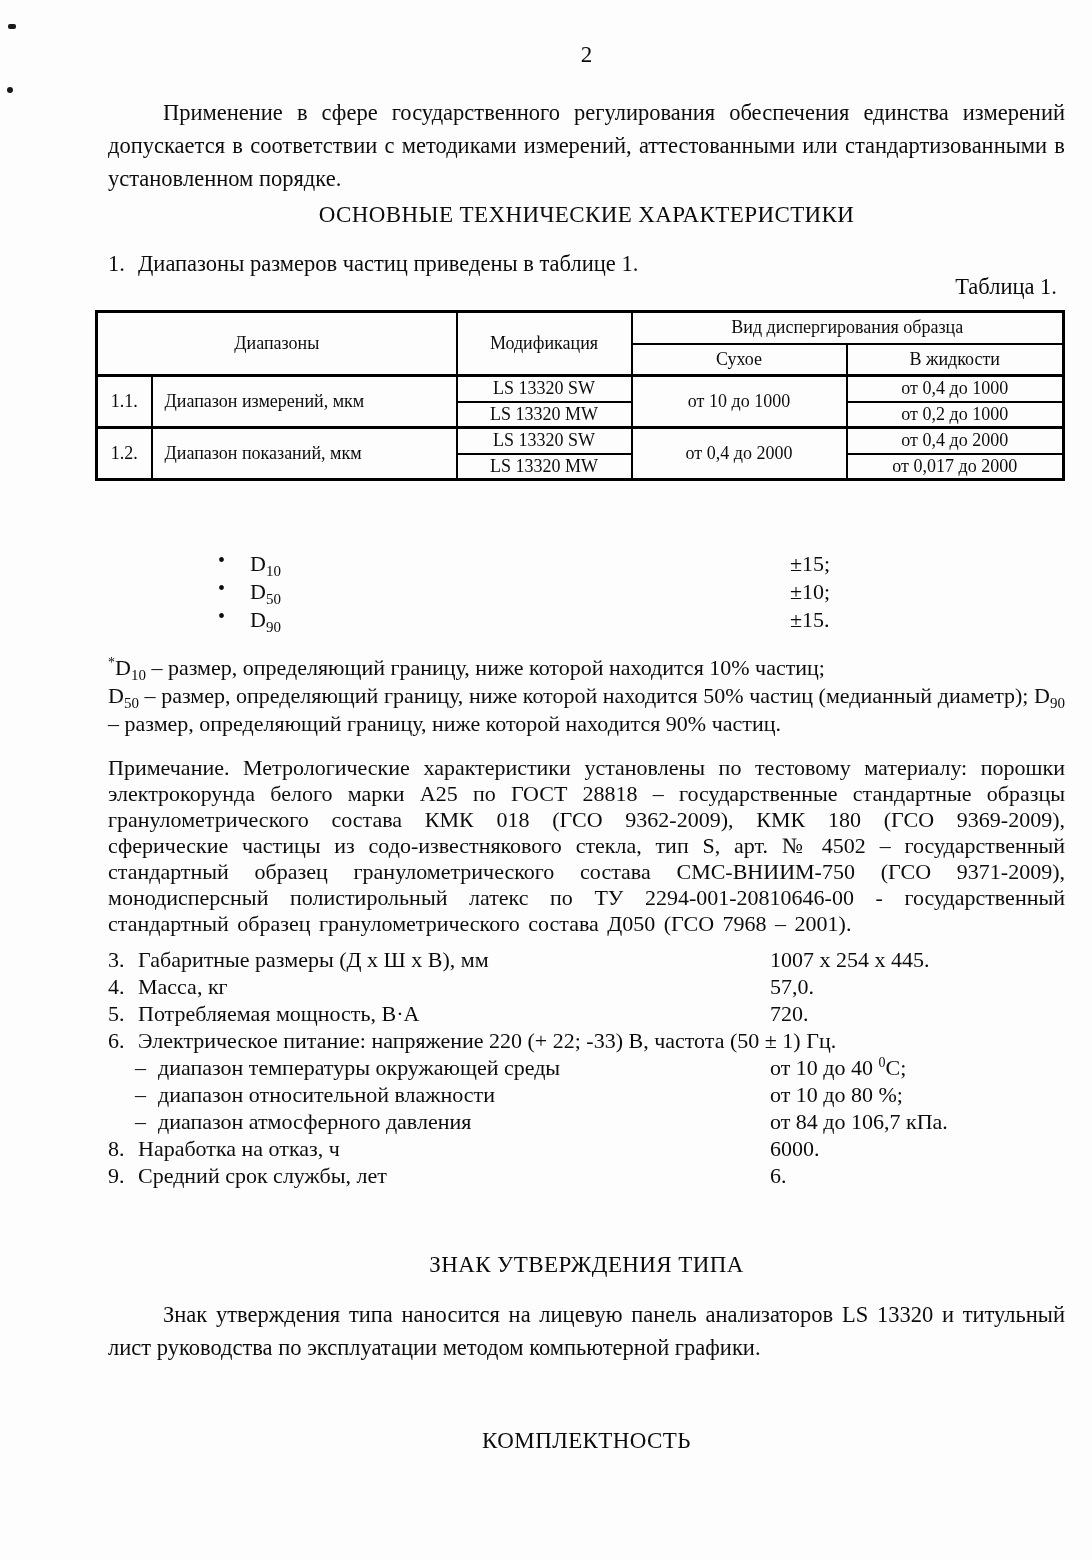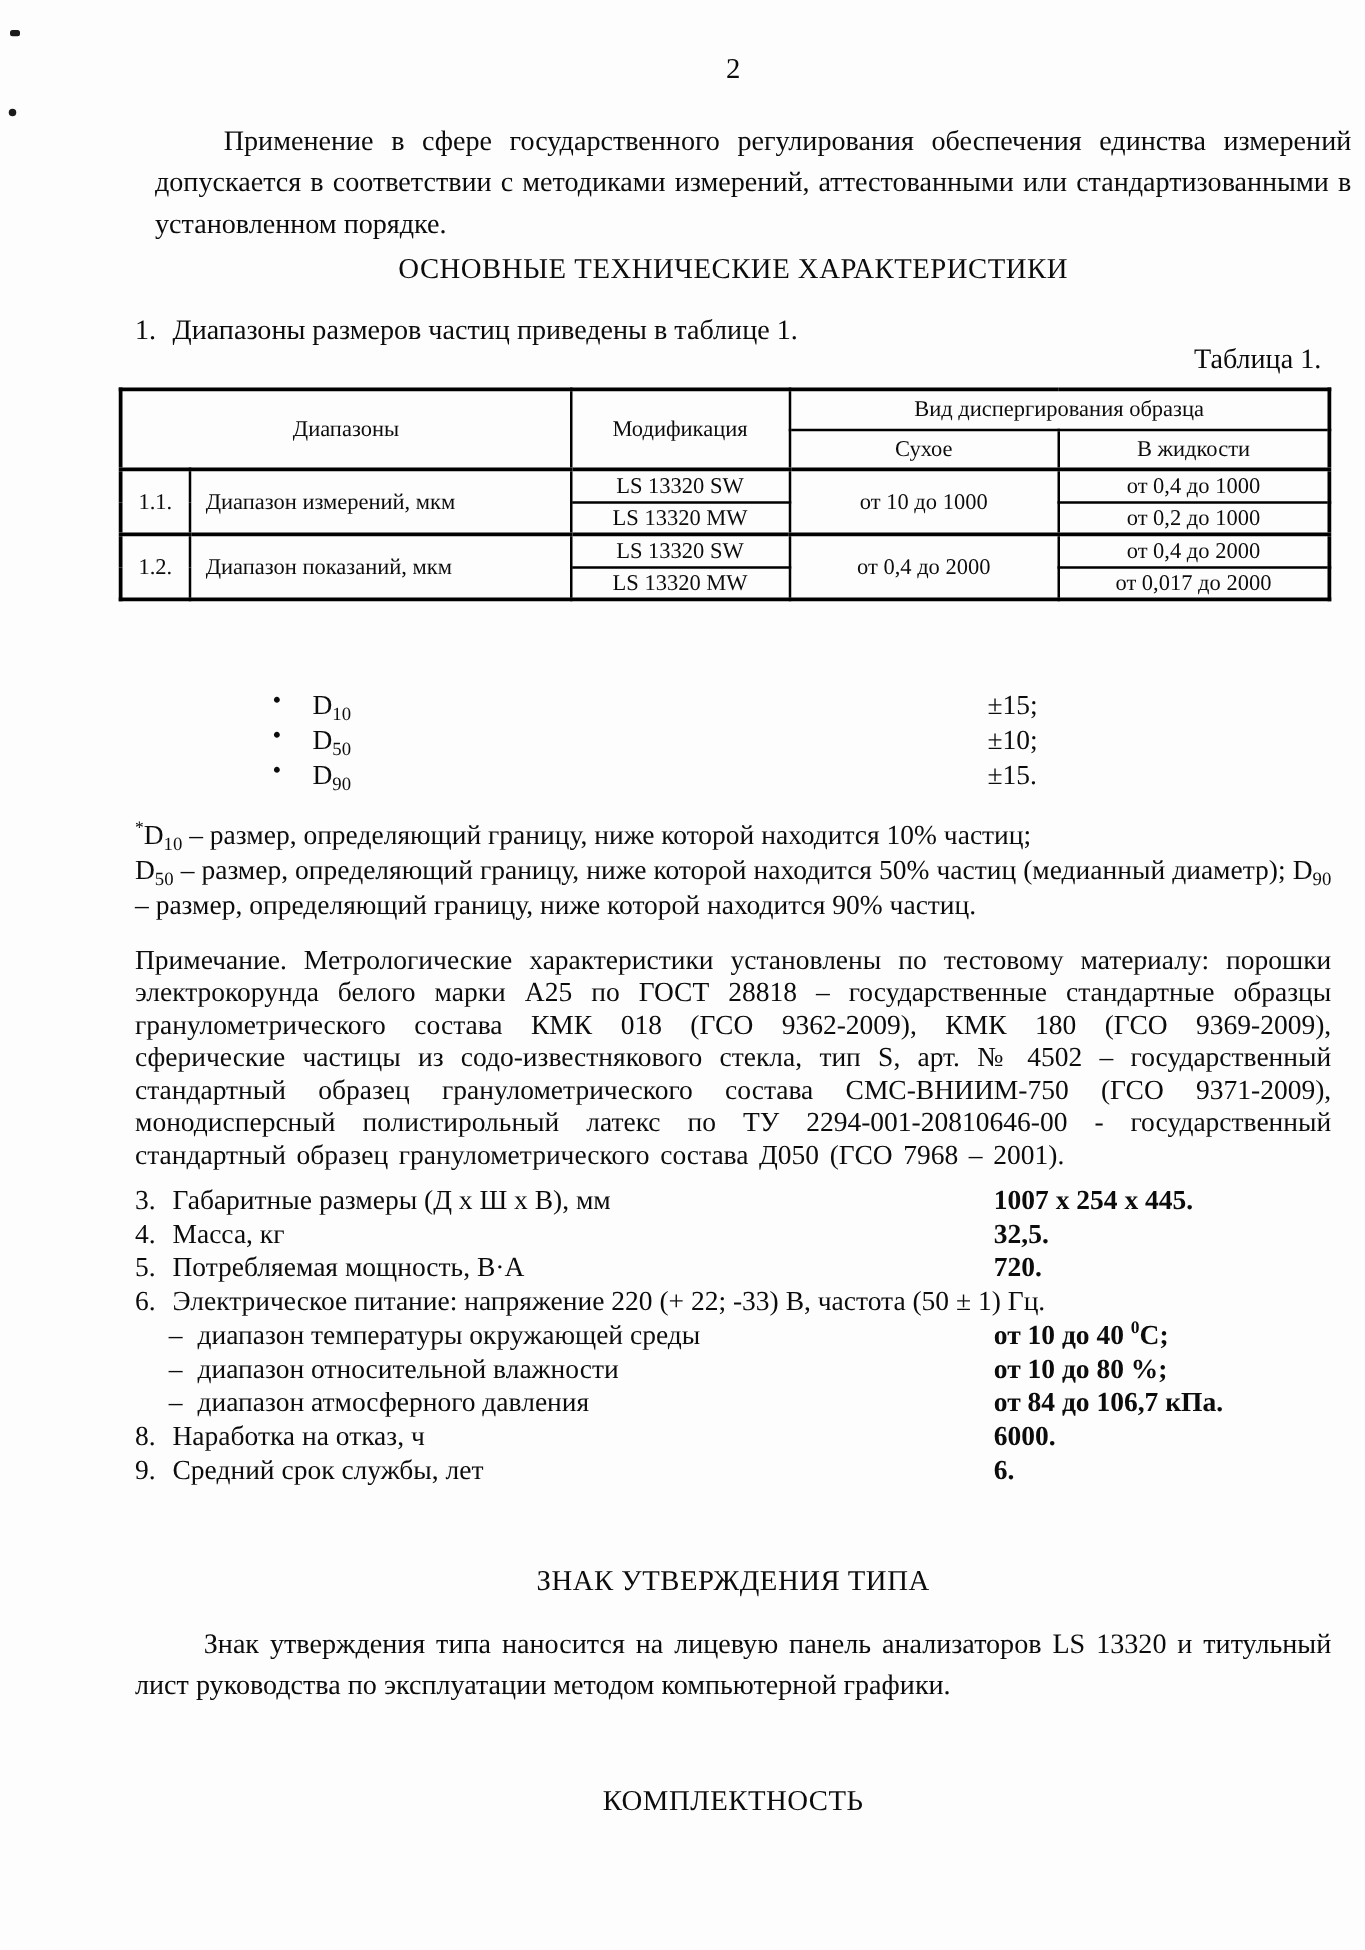--- a/index.html
+++ b/index.html
@@ -10,21 +10,21 @@
   }
   .content { position:absolute; left:108px; width:957px; top:0; height:100%; }
   .artifact { position:absolute; background:#1a1a1a; }
   .a1 { left:8px; top:24px; width:8px; height:5px; border-radius:2px; }
   .a2 { left:7px; top:87px; width:6px; height:6px; border-radius:50%; }
 
   .page-number { position:absolute; top:42px; width:100%; text-align:center; font-size:23px; }
 
   .para { position:absolute; width:100%; font-size:22.5px; line-height:33px; text-align:justify; }
   .indent { text-indent:55px; }
-  .intro { top:96px;margin-left:16px; }
+  .intro { top:96px; }
 
   .heading { position:absolute; width:100%; text-align:center; font-weight:normal; font-size:23px; letter-spacing:0.4px; }
   .h-main { top:202px; }
   .h-type { top:1252px; }
   .h-compl { top:1428px; }
 
   .num-item { position:absolute; width:100%; font-size:22.5px; line-height:30px; }
   .item1 { top:249px; }
   .item2 { top:499px; }
   .inum { display:inline-block; width:30px; }
@@ -49,21 +49,21 @@
   .dval { position:absolute; left:682px; }
 
   .footnote { position:absolute; top:654px; width:100%; font-size:22px; line-height:28px; }
   .footnote .fl2 { text-align:justify; }
 
   .note { position:absolute; top:755px; width:100%; font-size:22px; line-height:26px; text-align:justify; word-spacing:3px; }
 
   .specs { position:absolute; top:946px; width:100%; font-size:22px; }
   .srow { position:relative; height:27px; line-height:27px; }
   .snum { display:inline-block; width:30px; }
-  .sval { position:absolute; left:687px; top:0;font-weight:bold; }
+  .sval { position:absolute; left:662px; top:0; }
   .crow { position:relative; height:27px; line-height:27px; padding-left:27px; }
   .cdash { display:inline-block; width:23px; }
   .sup0 { font-size:14px; vertical-align:super; line-height:0; }
 
   .type-para { top:1298px; }
   .compl-para { top:1482px; }
 </style>
 </head>
 <body>
 
@@ -158,21 +158,21 @@
 
     <p class="note">Примечание. Метрологические характеристики установлены по тестовому материалу: порошки электрокорунда белого марки А25 по ГОСТ 28818 – государственные стандартные образцы гранулометрического состава КМК 018 (ГСО 9362-2009), КМК 180 (ГСО 9369-2009), сферические частицы из содо-известнякового стекла, тип S, арт. № 4502 – государственный стандартный образец гранулометрического состава СМС-ВНИИМ-750 (ГСО 9371-2009), монодисперсный полистирольный латекс по ТУ 2294-001-20810646-00 - государственный стандартный образец гранулометрического состава Д050 (ГСО 7968 – 2001).</p>
 
     <div class="specs">
       <div class="srow">
         <span class="snum">3.</span><span>Габаритные размеры (Д х Ш х В), мм</span>
         <span class="sval">1007 х 254 х 445.</span>
       </div>
       <div class="srow">
         <span class="snum">4.</span><span>Масса, кг</span>
-        <span class="sval">32,5.</span>
+        <span class="sval">57,0.</span>
       </div>
       <div class="srow">
         <span class="snum">5.</span><span>Потребляемая мощность, В·А</span>
         <span class="sval">720.</span>
       </div>
       <div class="srow">
         <span class="snum">6.</span><span>Электрическое питание: напряжение 220 (+ 22; -33) В, частота (50 ± 1) Гц.</span>
       </div>
       <div class="crow">
         <span class="cdash">–</span><span>диапазон температуры окружающей среды</span>

